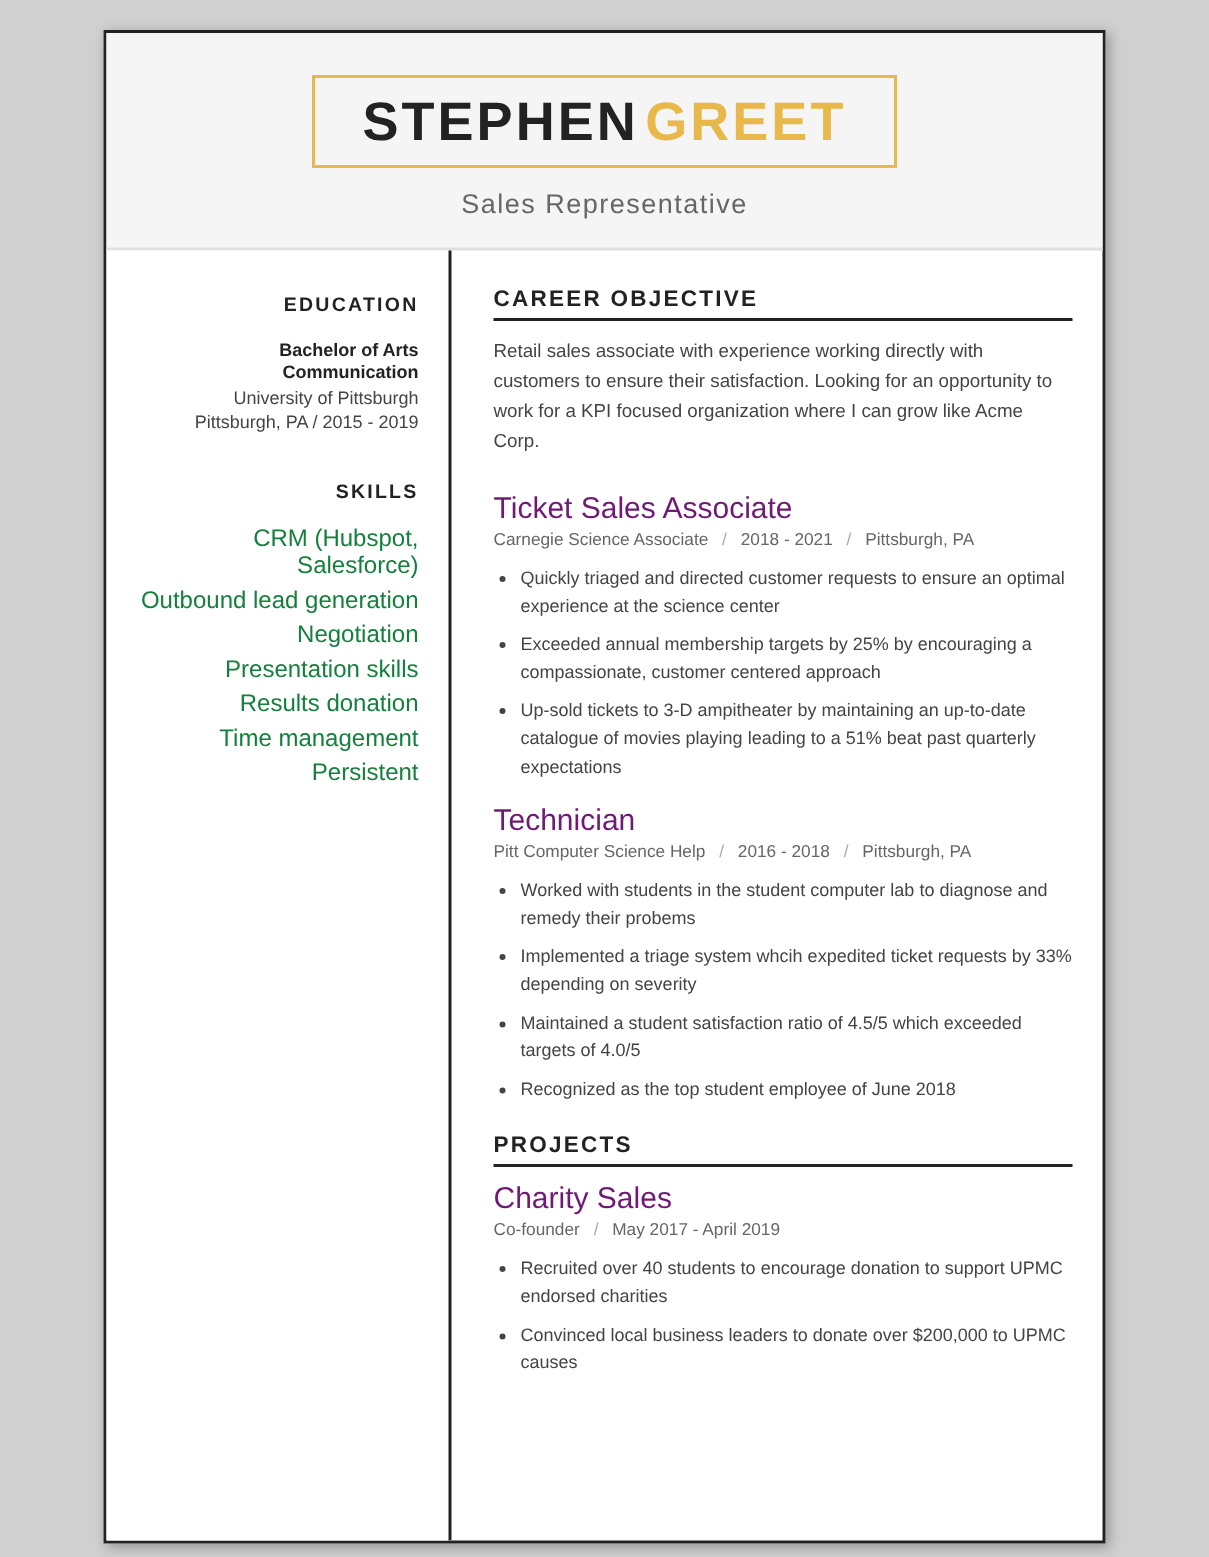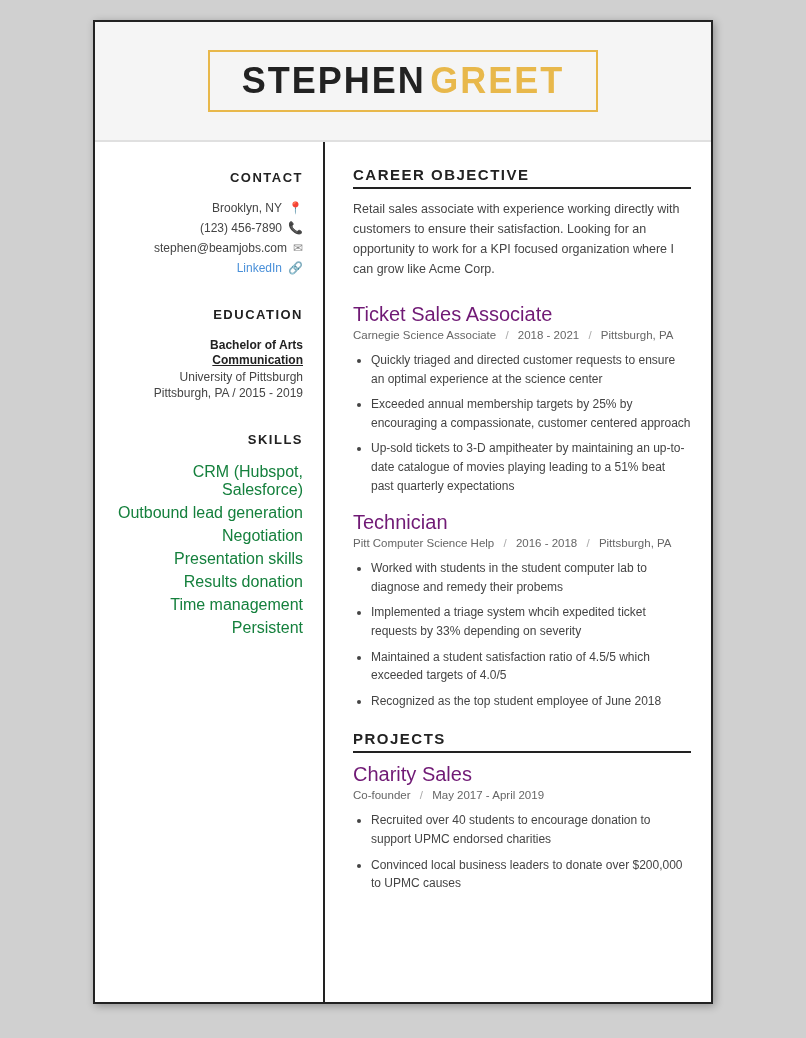--- a/index.html
+++ b/index.html
@@ -7,21 +7,21 @@
       font-family: 'Arial', sans-serif;
       background: #d0d0d0;
       display: flex;
       justify-content: center;
       align-items: flex-start;
       min-height: 100vh;
       padding: 20px;
     }
     .resume-wrapper {
       background: #fff;
-      width: 620px;
+      width: 668px;
       min-height: 980px;
       border: 2px solid #222;
       box-shadow: 2px 2px 8px rgba(0,0,0,0.3);
     }
     
     .resume-header {
       background: #f5f5f5;
       padding: 28px 40px 18px 40px;
       text-align: center;
       border-bottom: 2px solid #e0e0e0;
@@ -103,21 +103,20 @@
       font-size: 12px;
       font-weight: 700;
       color: #222;
       margin-bottom: 1px;
     }
     .edu-major {
       font-size: 12px;
       font-weight: 700;
       color: #222;
       margin-bottom: 3px;
-      text-decoration: underline;
     }
     .edu-school {
       font-size: 12px;
       color: #444;
       margin-bottom: 2px;
     }
     .edu-location-year {
       font-size: 12px;
       color: #444;
     }
@@ -188,45 +187,27 @@
 <body>
 
 <div class="resume-wrapper">
 
   <div class="resume-header">
     <div class="name-box">
       <span class="name-first">STEPHEN</span>
       <span> </span>
       <span class="name-last">GREET</span>
     </div>
+    <div class="job-title">Sales Representative</div>
   </div>
 
   <div class="resume-body">
 
     <div class="sidebar">
 
-      <div class="sidebar-section">
-        <div class="sidebar-section-title">CONTACT</div>
-        <div class="contact-item">
-          <span>Brooklyn, NY</span>
-          <span class="icon">📍</span>
-        </div>
-        <div class="contact-item">
-          <span>(123) 456-7890</span>
-          <span class="icon">📞</span>
-        </div>
-        <div class="contact-item">
-          <span>stephen@beamjobs.com</span>
-          <span class="icon">✉</span>
-        </div>
-        <div class="contact-item">
-          <span class="linkedin-link">LinkedIn</span>
-          <span class="icon">🔗</span>
-        </div>
-      </div>
 
       <div class="sidebar-section">
         <div class="sidebar-section-title">EDUCATION</div>
         <div class="edu-block">
           <div class="edu-degree">Bachelor of Arts</div>
           <div class="edu-major">Communication</div>
           <div class="edu-school">University of Pittsburgh</div>
           <div class="edu-location-year">Pittsburgh, PA  /  2015 - 2019</div>
         </div>
       </div>

